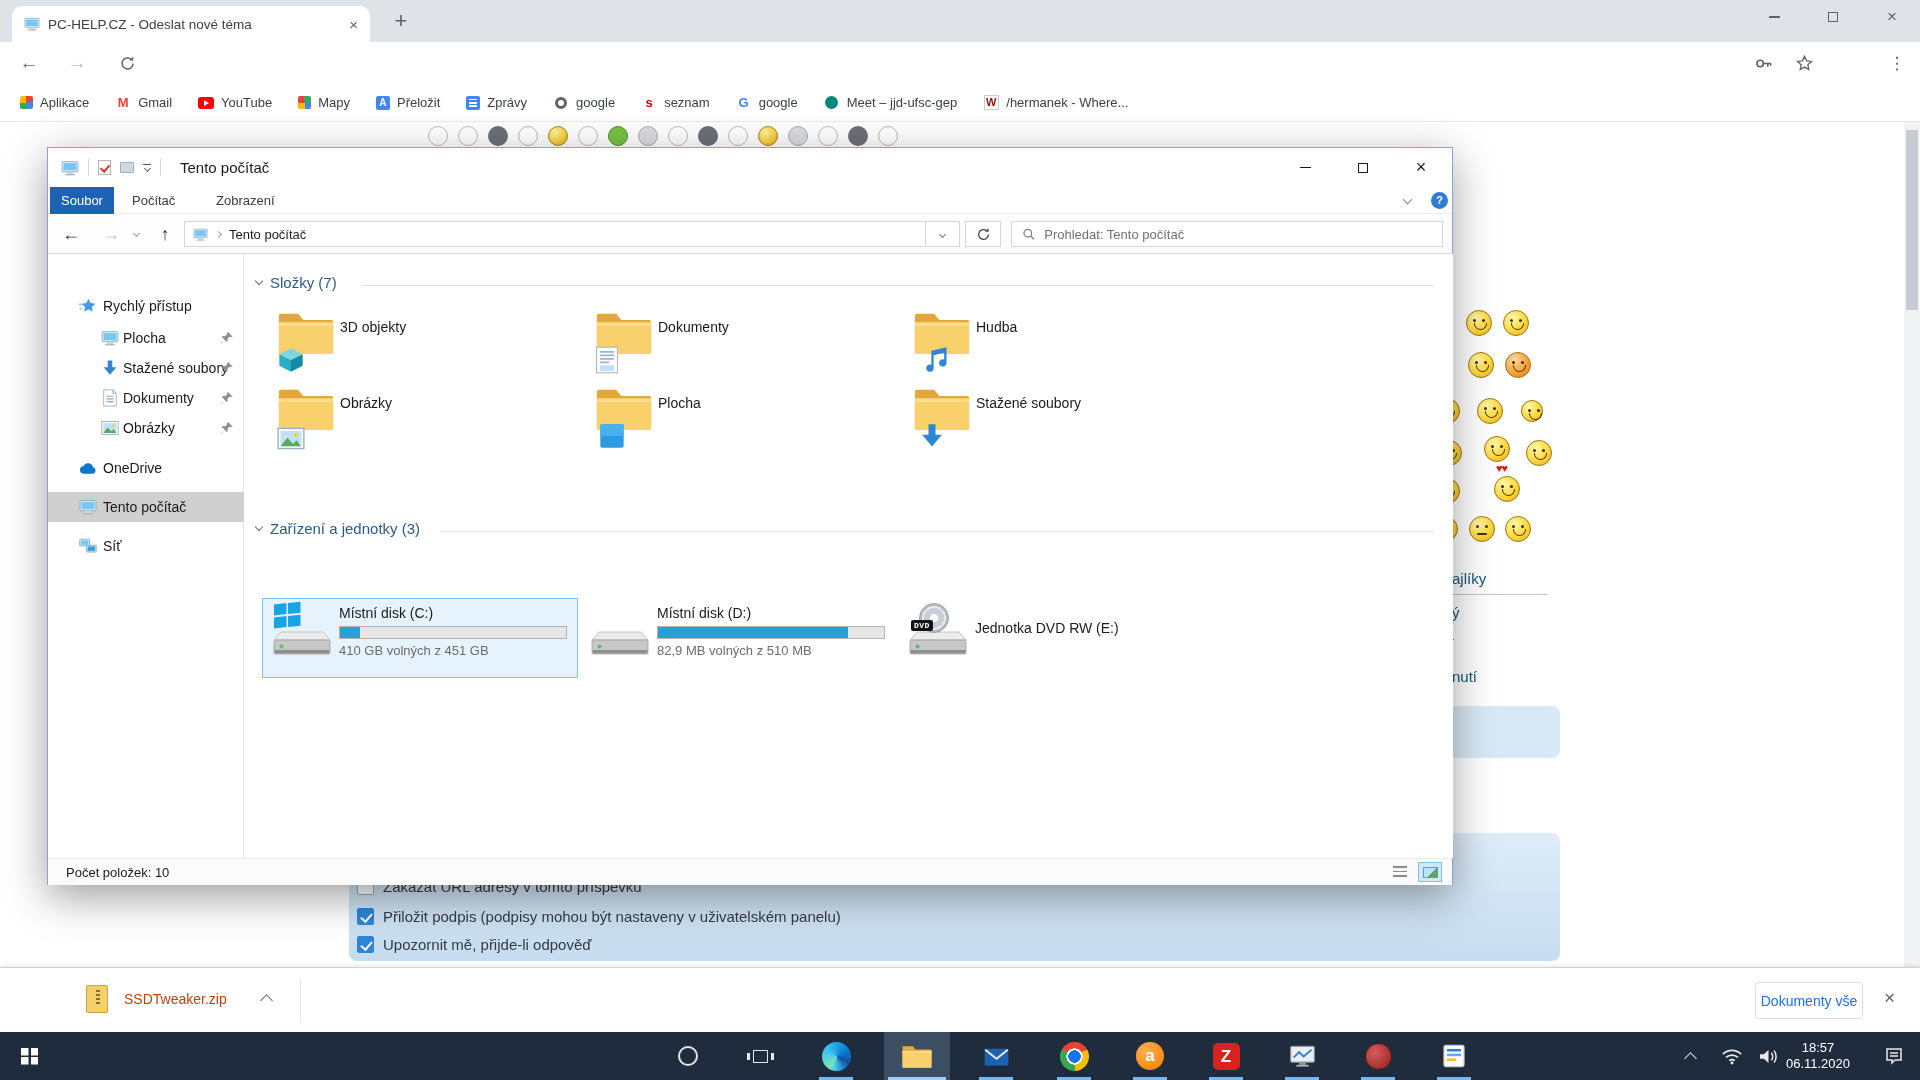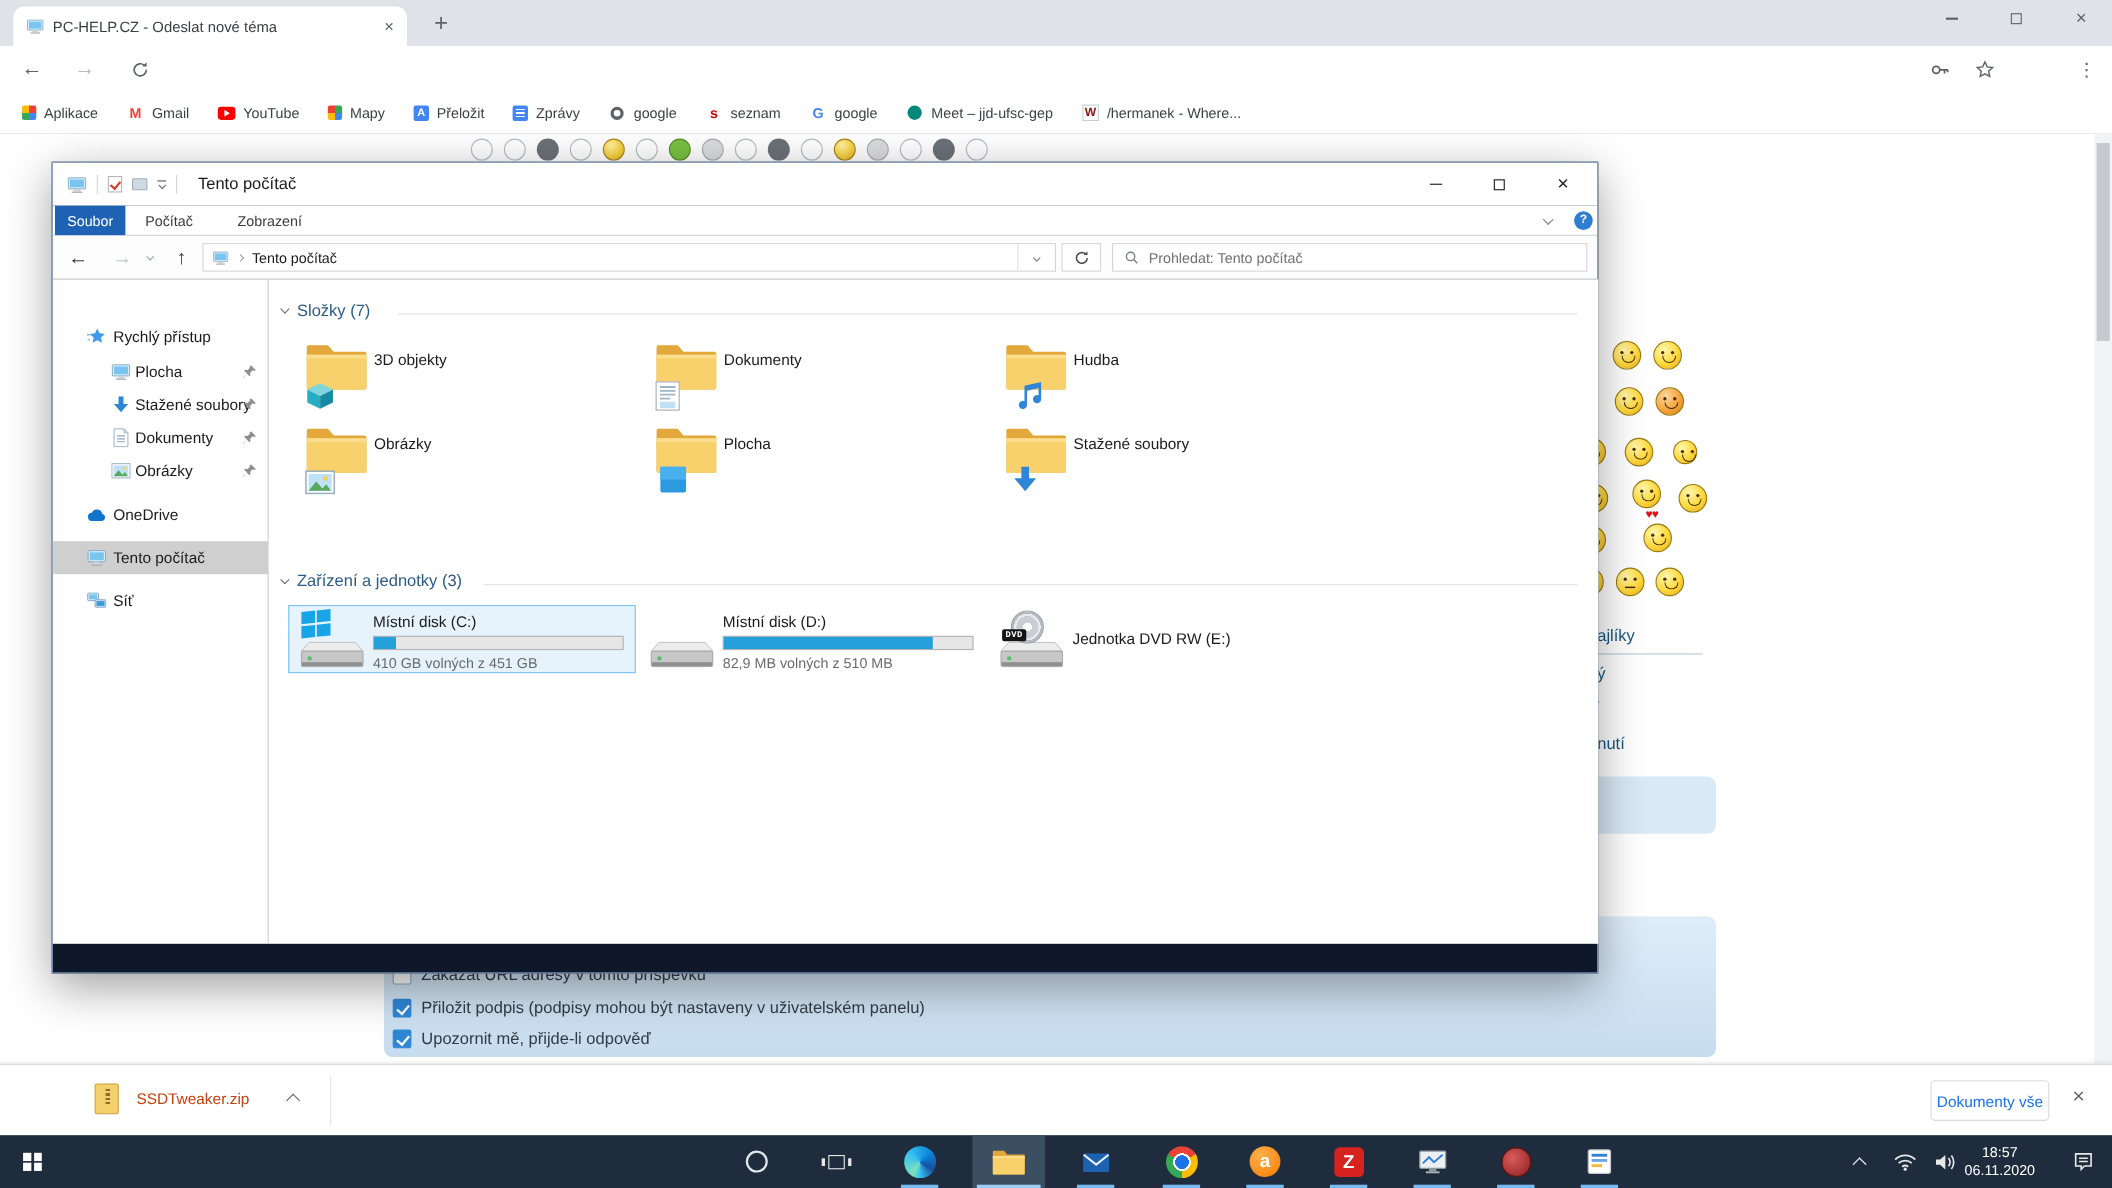--- a/index.html
+++ b/index.html
@@ -69,21 +69,21 @@
   .cbrow { position:absolute; display:flex; align-items:center; gap:9px; }
   .cb { position:relative; width:17px; height:17px; background:#fff; border:1px solid #8ab0d4; border-radius:2px; }
   .cb.on { background:#2f86d6; border-color:#2f86d6; }
   .cb.on::after { content:""; position:absolute; left:5.2px; top:1.6px; width:4.6px; height:9px; border:solid #fff; border-width:0 2.3px 2.3px 0; transform:rotate(40deg); }
   .cblabel { font-size:15px; color:#333b44; }
 
   .pgscroll { position:absolute; left:1904px; top:0; width:16px; height:910px; background:#f2f3f5; }
   .pgthumb { position:absolute; left:2px; top:8px; width:12px; height:180px; background:#c6cad0; }
 
   
-  .explorer { position:absolute; left:47px; top:147px; width:1406px; height:738px; background:#0f172a; border:1px solid #85a6c8; box-shadow:0 12px 40px rgba(0,0,0,0.38); }
+  .explorer { position:absolute; left:47px; top:147px; width:1406px; height:738px; background:#3b82f6; border:1px solid #85a6c8; box-shadow:0 12px 40px rgba(0,0,0,0.38); }
   .ex-title { position:absolute; left:0; top:0; width:100%; height:39px; background:#fff; display:flex; align-items:center; }
   .qat { display:flex; align-items:center; gap:9px; padding-left:13px; }
   .qsep { width:1px; height:17px; background:#d6d6d6; }
   .qcheck { position:relative; width:13px; height:15px; background:#fff; border:1px solid #b5b5b5; }
   .qcheck::after { content:""; position:absolute; left:3px; top:2px; width:4px; height:7px; border:solid #d83b2a; border-width:0 2px 2px 0; transform:rotate(40deg); }
   .qfold { width:14px; height:11px; background:#cfd9e2; border:1px solid #9fb0bf; border-radius:1px; }
   .qarrow { display:flex; flex-direction:column; align-items:center; gap:1px; }
   .qarrow b { width:8px; height:1.4px; background:#555; }
   .ex-wtitle { margin-left:10px; font-size:15px; color:#1a1a1a; }
   .ex-ctl { position:absolute; top:0; width:48px; height:39px; display:flex; align-items:center; justify-content:center; }
@@ -117,21 +117,21 @@
   .ex-main { position:absolute; left:196px; top:106px; width:1209px; height:604px; background:#fff; }
   .ghdr { position:absolute; display:flex; align-items:center; gap:8px; font-size:15px; color:#2b5a87; }
   .ghdr .chev { border-color:#6b6b6b; width:6px; height:6px; margin-top:-3px; }
   .gline { position:absolute; border-top:1px solid #e2e2e2; }
 
   .ftile { position:absolute; width:300px; height:62px; }
   .ftile .fico { position:absolute; left:14px; top:0; width:56px; height:46px; }
   .ftile .flabel { position:absolute; left:76px; top:9px; font-size:14px; color:#1a1a1a; }
   .ovl { position:absolute; left:13px; bottom:-2px; width:28px; height:28px; }
 
-  .dtile { position:absolute; width:316px; height:62px; border:1px solid transparent; }
+  .dtile { position:absolute; width:316px; height:80px; border:1px solid transparent;margin-top:48px; }
   .dtile.sel { background:#e7f3fc; border:1px solid #7cc1ee; }
   .dico { position:absolute; left:10px; top:4px; width:60px; height:54px;font-family:Liberation Mono, monospace; }
   .dico svg.slab { position:absolute; left:0; bottom:0; width:58px; height:26px; }
   .winflag { position:absolute; left:1px; top:0; width:27px; height:25px; transform:skewY(-6deg);
     background:
       linear-gradient(#18a5e8,#18a5e8) 0 0/12.5px 11px no-repeat,
       linear-gradient(#18a5e8,#18a5e8) 14px 0/12.5px 11px no-repeat,
       linear-gradient(#18a5e8,#18a5e8) 0 12.6px/12.5px 11px no-repeat,
       linear-gradient(#18a5e8,#18a5e8) 14px 12.6px/12.5px 11px no-repeat; }
   .disc { position:absolute; left:10px; top:0; width:30px; height:30px; border-radius:50%; border:1px solid #9aa0a6;
@@ -712,20 +712,29 @@
           <svg class="slab">
               <use href="#i-hdd"></use>
             </svg>
           <div class="disc"></div>
           <span class="dvdtag">DVD</span>
         </div>
         <span class="dname center">Jednotka DVD RW (E:)</span>
       </div>
     </div>
 
+    <div class="ex-status">
+      <span class="cnt">Počet položek: 10</span>
+      <div class="stbtn st1" style="left:1340px;">
+          <i></i>
+        </div>
+      <div class="stbtn st2" style="left:1370px;">
+          <i></i>
+        </div>
+    </div>
   </div>
 
   <div class="dlbar">
     <div class="zipico"></div>
     <span class="dlname">SSDTweaker.zip</span>
     <span class="dlchev"></span>
     <div class="dlsep"></div>
     <div class="dlshow">Dokumenty vše</div>
     <span class="dlclose">×</span>
   </div>

